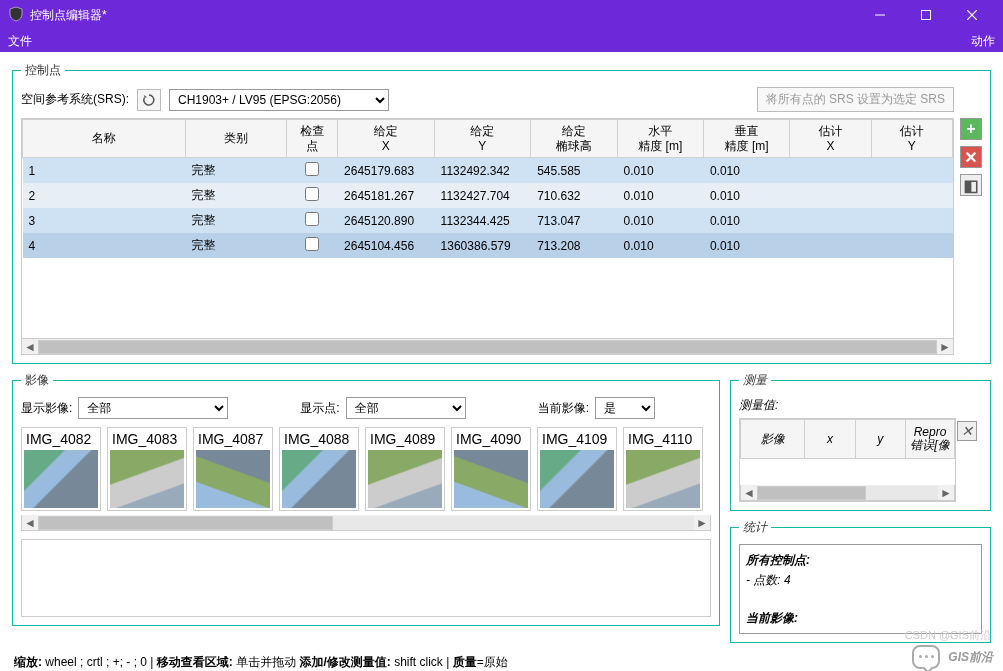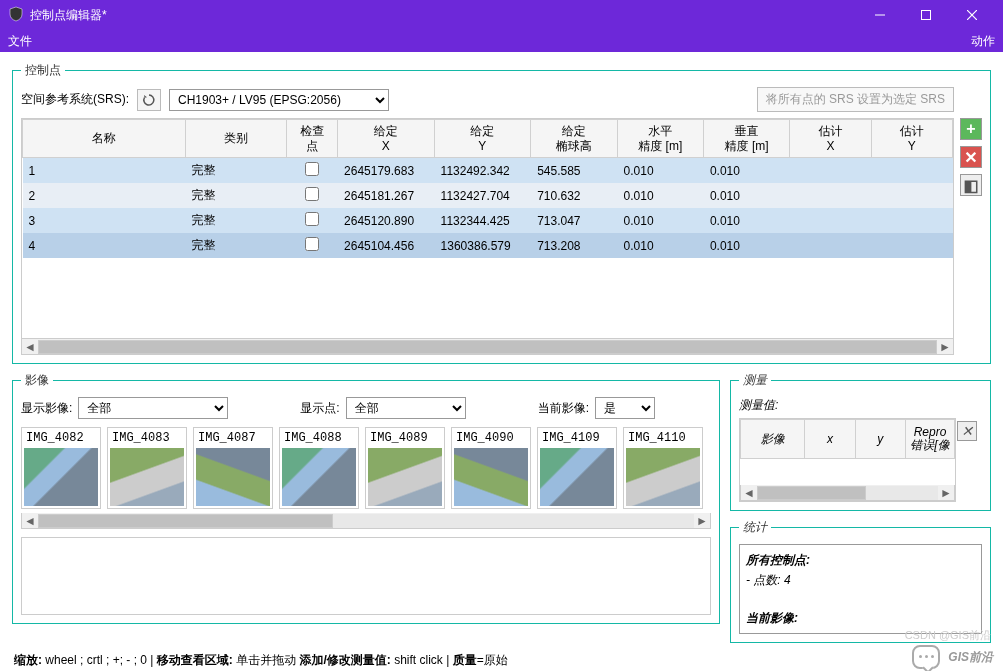--- a/index.html
+++ b/index.html
@@ -52,21 +52,21 @@
 .lower { display: flex; gap: 10px; }
 .lower .left-col { flex: 1; min-width: 0; }
 .lower .right-col { width: 261px; font-style: italic; }
 
 .img-controls { display: flex; align-items: center; gap: 6px; margin-bottom: 8px; }
 .img-controls label { white-space: nowrap; }
 .img-controls .gap { width: 60px; }
 
 .thumbs-row { display: flex; gap: 6px; overflow: hidden; }
 .thumb { border: 1px solid #ccc; padding: 2px; width: 80px; }
-.thumb .tname { font-family: Liberation Mono, monospace; font-size: 12px; padding: 1px 2px; white-space: nowrap; overflow: hidden; }
+.thumb .tname { font-family: Liberation Sans, sans-serif; font-size: 14px; padding: 1px 2px; white-space: nowrap; overflow: hidden; }
 .thumb .pic { width: 74px; height: 58px; background: linear-gradient(135deg,#6a8 0%,#6a8 30%,#9bd 32%,#9bd 50%,#789 52%,#789 100%); margin-top: 2px; }
 .thumb .pic.p2 { background: linear-gradient(160deg,#8a6 0%,#8a6 40%,#ccc 42%,#ccc 70%,#9ab 72%,#9ab 100%); }
 .thumb .pic.p3 { background: linear-gradient(20deg,#9bd 0%,#9bd 30%,#8a6 32%,#8a6 60%,#789 62%,#789 100%); }
 
 .preview { border: 1px solid #ccc; height: 78px; margin-top: 8px; background: #fff; }
 
 .hints { margin-top: 24px; padding: 4px 2px; font-size: 12px; }
 .hints b { font-weight: bold; }
 
 .meas-table { border: 1px solid #ccc; }

